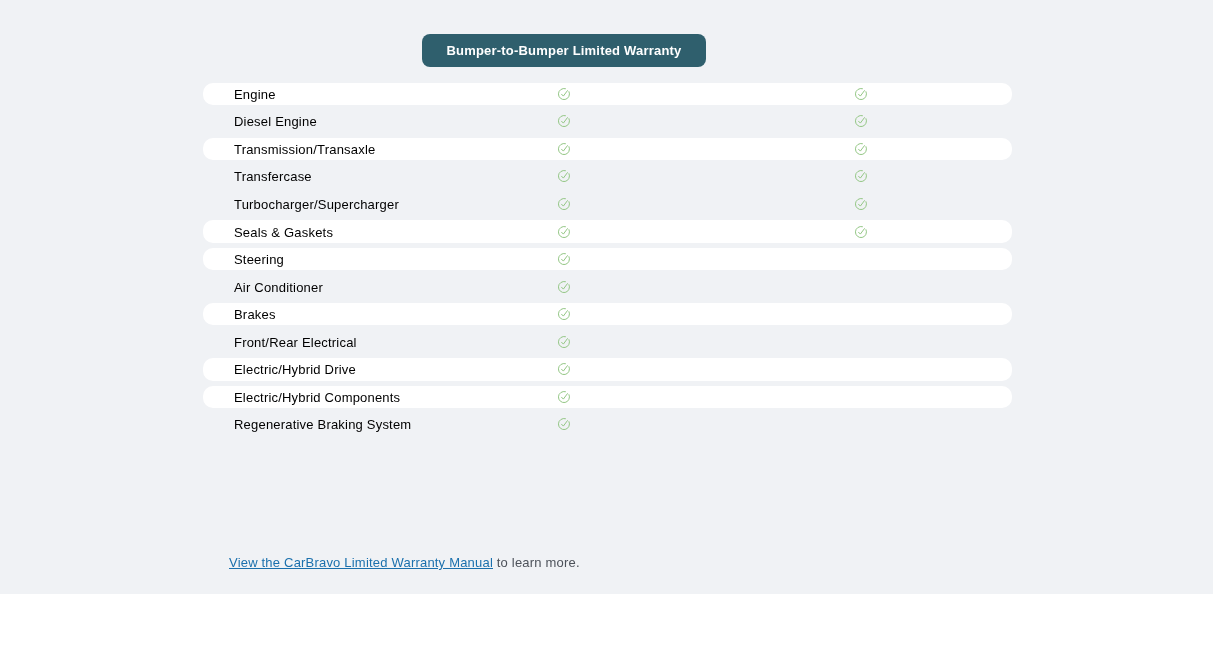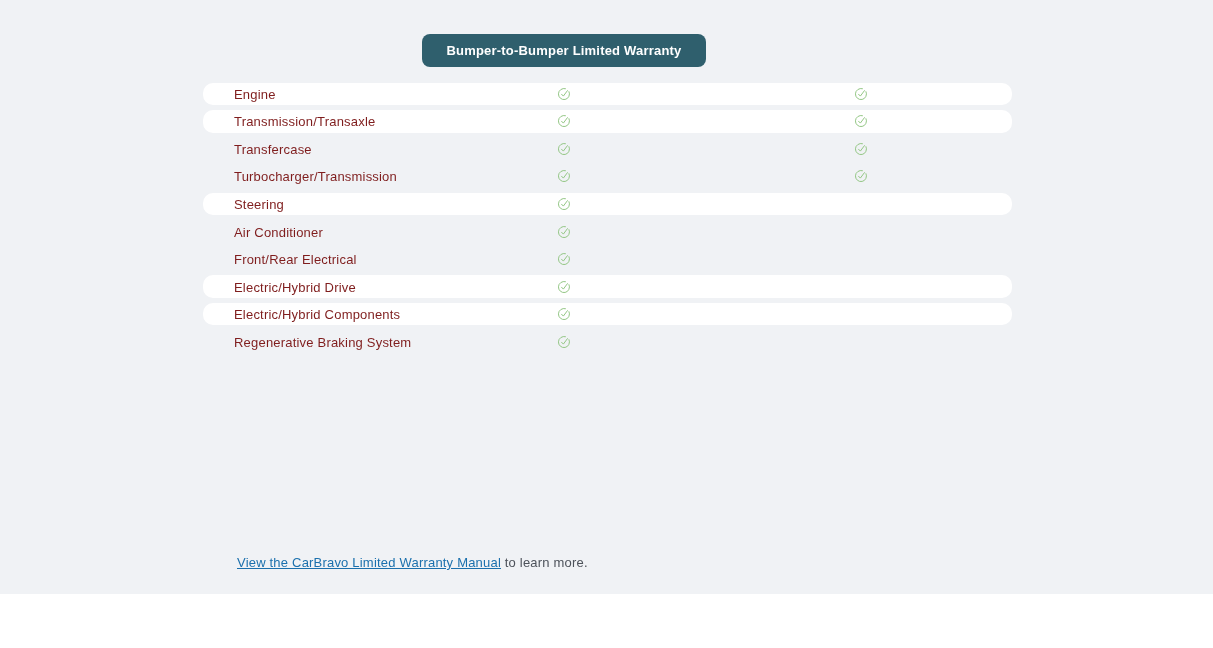--- a/index.html
+++ b/index.html
@@ -67,21 +67,21 @@
     top: 2.5px; bottom: 2.5px;
     background: #ffffff;
     border-radius: 10px;
   }
   .row-label {
     position: absolute;
     left: 31px;
     top: 50%;
     transform: translateY(-50%);
     font-size: 13px;
-    color: #7f1d1d;
+    color: #000000;
     letter-spacing: 0.2px;
     white-space: nowrap;
   }
   .check {
     position: absolute;
     top: 50%;
     transform: translateY(-50%);
     width: 14px;
     height: 14px;
     line-height: 0;
@@ -92,21 +92,20 @@
 
   
   .footer {
     position: absolute;
     top: 555px;
     left: 229px;
     font-size: 13px;
     color: #4d525a;
     letter-spacing: 0.2px;
     white-space: nowrap;
-    margin-left: 8px;
   }
   .footer a {
     color: #1b70ad;
     text-decoration: underline;
     cursor: pointer;
   }
 </style>
 </head>
 <body>
 
@@ -128,20 +127,36 @@
       </svg>
     </span>
     <span class="check c2">
       <svg viewBox="0 0 24 24" fill="none" stroke="#92c583" stroke-width="1.7" stroke-linecap="round" stroke-linejoin="round">
         <path d="M14.46 2.82 A9.5 9.5 0 1 0 20.61 7.99"></path>
         <path d="M7.8 12.4 L10.9 15.6 L17.9 6.2"></path>
       </svg>
     </span>
   </div>
 
+  <div class="row">
+
+    <span class="row-label">Diesel Engine</span>
+    <span class="check c1">
+      <svg viewBox="0 0 24 24" fill="none" stroke="#92c583" stroke-width="1.7" stroke-linecap="round" stroke-linejoin="round">
+        <path d="M14.46 2.82 A9.5 9.5 0 1 0 20.61 7.99"></path>
+        <path d="M7.8 12.4 L10.9 15.6 L17.9 6.2"></path>
+      </svg>
+    </span>
+    <span class="check c2">
+      <svg viewBox="0 0 24 24" fill="none" stroke="#92c583" stroke-width="1.7" stroke-linecap="round" stroke-linejoin="round">
+        <path d="M14.46 2.82 A9.5 9.5 0 1 0 20.61 7.99"></path>
+        <path d="M7.8 12.4 L10.9 15.6 L17.9 6.2"></path>
+      </svg>
+    </span>
+  </div>
 
 
   <div class="row odd">
     <span class="rowbg"></span>
     <span class="row-label">Transmission/Transaxle</span>
     <span class="check c1">
       <svg viewBox="0 0 24 24" fill="none" stroke="#92c583" stroke-width="1.7" stroke-linecap="round" stroke-linejoin="round">
         <path d="M14.46 2.82 A9.5 9.5 0 1 0 20.61 7.99"></path>
         <path d="M7.8 12.4 L10.9 15.6 L17.9 6.2"></path>
       </svg>
@@ -166,35 +181,51 @@
     <span class="check c2">
       <svg viewBox="0 0 24 24" fill="none" stroke="#92c583" stroke-width="1.7" stroke-linecap="round" stroke-linejoin="round">
         <path d="M14.46 2.82 A9.5 9.5 0 1 0 20.61 7.99"></path>
         <path d="M7.8 12.4 L10.9 15.6 L17.9 6.2"></path>
       </svg>
     </span>
   </div>
 
   <div class="row">
 
-    <span class="row-label">Turbocharger/Transmission</span>
-    <span class="check c1">
-      <svg viewBox="0 0 24 24" fill="none" stroke="#92c583" stroke-width="1.7" stroke-linecap="round" stroke-linejoin="round">
-        <path d="M14.46 2.82 A9.5 9.5 0 1 0 20.61 7.99"></path>
-        <path d="M7.8 12.4 L10.9 15.6 L17.9 6.2"></path>
-      </svg>
-    </span>
-    <span class="check c2">
-      <svg viewBox="0 0 24 24" fill="none" stroke="#92c583" stroke-width="1.7" stroke-linecap="round" stroke-linejoin="round">
-        <path d="M14.46 2.82 A9.5 9.5 0 1 0 20.61 7.99"></path>
-        <path d="M7.8 12.4 L10.9 15.6 L17.9 6.2"></path>
-      </svg>
-    </span>
-  </div>
-
+    <span class="row-label">Turbocharger/Supercharger</span>
+    <span class="check c1">
+      <svg viewBox="0 0 24 24" fill="none" stroke="#92c583" stroke-width="1.7" stroke-linecap="round" stroke-linejoin="round">
+        <path d="M14.46 2.82 A9.5 9.5 0 1 0 20.61 7.99"></path>
+        <path d="M7.8 12.4 L10.9 15.6 L17.9 6.2"></path>
+      </svg>
+    </span>
+    <span class="check c2">
+      <svg viewBox="0 0 24 24" fill="none" stroke="#92c583" stroke-width="1.7" stroke-linecap="round" stroke-linejoin="round">
+        <path d="M14.46 2.82 A9.5 9.5 0 1 0 20.61 7.99"></path>
+        <path d="M7.8 12.4 L10.9 15.6 L17.9 6.2"></path>
+      </svg>
+    </span>
+  </div>
+
+  <div class="row odd">
+    <span class="rowbg"></span>
+    <span class="row-label">Seals &amp; Gaskets</span>
+    <span class="check c1">
+      <svg viewBox="0 0 24 24" fill="none" stroke="#92c583" stroke-width="1.7" stroke-linecap="round" stroke-linejoin="round">
+        <path d="M14.46 2.82 A9.5 9.5 0 1 0 20.61 7.99"></path>
+        <path d="M7.8 12.4 L10.9 15.6 L17.9 6.2"></path>
+      </svg>
+    </span>
+    <span class="check c2">
+      <svg viewBox="0 0 24 24" fill="none" stroke="#92c583" stroke-width="1.7" stroke-linecap="round" stroke-linejoin="round">
+        <path d="M14.46 2.82 A9.5 9.5 0 1 0 20.61 7.99"></path>
+        <path d="M7.8 12.4 L10.9 15.6 L17.9 6.2"></path>
+      </svg>
+    </span>
+  </div>
 
 
   <div class="row odd">
     <span class="rowbg"></span>
     <span class="row-label">Steering</span>
     <span class="check c1">
       <svg viewBox="0 0 24 24" fill="none" stroke="#92c583" stroke-width="1.7" stroke-linecap="round" stroke-linejoin="round">
         <path d="M14.46 2.82 A9.5 9.5 0 1 0 20.61 7.99"></path>
         <path d="M7.8 12.4 L10.9 15.6 L17.9 6.2"></path>
       </svg>
@@ -207,20 +238,31 @@
     <span class="row-label">Air Conditioner</span>
     <span class="check c1">
       <svg viewBox="0 0 24 24" fill="none" stroke="#92c583" stroke-width="1.7" stroke-linecap="round" stroke-linejoin="round">
         <path d="M14.46 2.82 A9.5 9.5 0 1 0 20.61 7.99"></path>
         <path d="M7.8 12.4 L10.9 15.6 L17.9 6.2"></path>
       </svg>
     </span>
 
   </div>
 
+  <div class="row odd">
+    <span class="rowbg"></span>
+    <span class="row-label">Brakes</span>
+    <span class="check c1">
+      <svg viewBox="0 0 24 24" fill="none" stroke="#92c583" stroke-width="1.7" stroke-linecap="round" stroke-linejoin="round">
+        <path d="M14.46 2.82 A9.5 9.5 0 1 0 20.61 7.99"></path>
+        <path d="M7.8 12.4 L10.9 15.6 L17.9 6.2"></path>
+      </svg>
+    </span>
+
+  </div>
 
   <div class="row">
 
     <span class="row-label">Front/Rear Electrical</span>
     <span class="check c1">
       <svg viewBox="0 0 24 24" fill="none" stroke="#92c583" stroke-width="1.7" stroke-linecap="round" stroke-linejoin="round">
         <path d="M14.46 2.82 A9.5 9.5 0 1 0 20.61 7.99"></path>
         <path d="M7.8 12.4 L10.9 15.6 L17.9 6.2"></path>
       </svg>
     </span>

